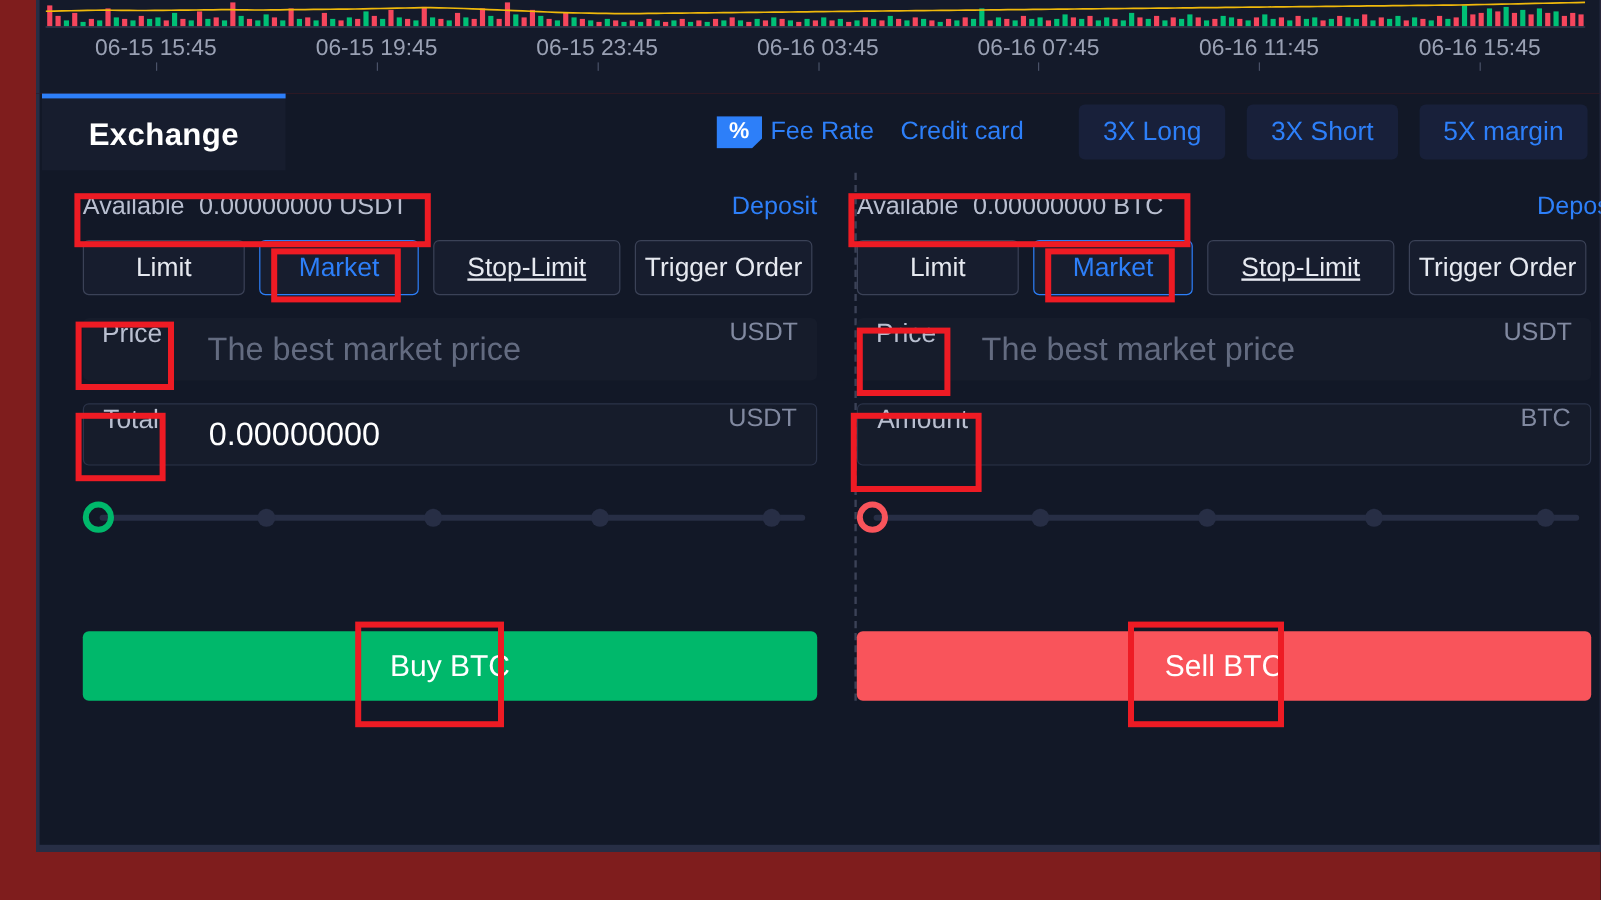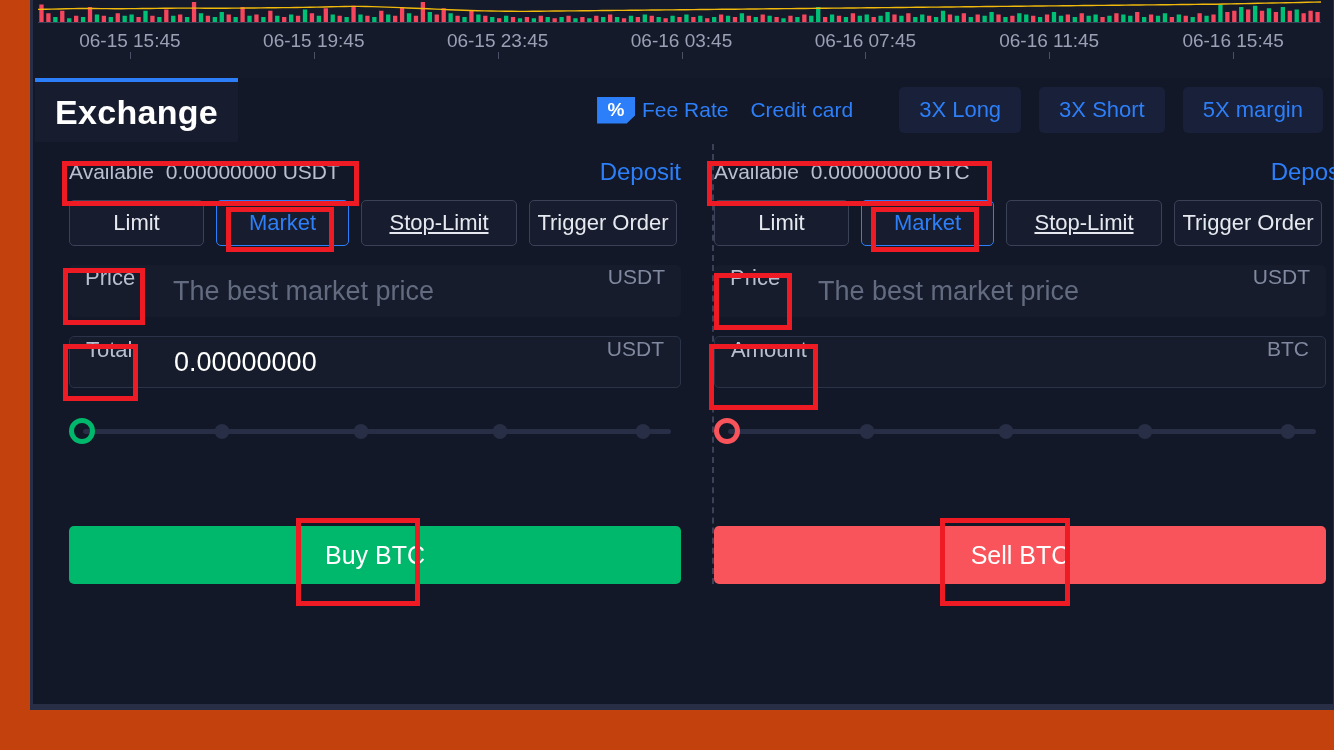--- a/index.html
+++ b/index.html
@@ -9,21 +9,21 @@
     height: 750px;
     background: #0e1320;
     font-family: "Liberation Sans", sans-serif;
     overflow: hidden;
   }
 
   #app {
     position: relative;
     width: 1334px;
     height: 750px;
-    background: #c2410c;
+    background: #7f1d1d;
   }
 
   
   .chart-strip {
     position: absolute;
     left: 30px; top: 0; width: 1304px; height: 78px;
     background: #141a2a;
     border-left: 3px solid #272e45;
     border-right: 1px solid #272e45;
     overflow: hidden;
@@ -71,21 +71,21 @@
   }
   .tab-exchange {
     position: absolute;
     left: 2px; top: 0; width: 203px; height: 64px;
     background: #171d2e;
     border-top: 4px solid #2d7ff9;
     display: flex; align-items: center; justify-content: center;
   }
   .tab-exchange-label {
     color: #ffffff;
-    font-size: 34px;
+    font-size: 26px;
     font-weight: bold;
     letter-spacing: .3px;
   }
 
   .header-actions {
     position: absolute;
     right: 10px; top: 0; height: 64px;
     display: flex; align-items: center; gap: 0;
   }
   .fee-rate {
@@ -148,21 +148,21 @@
   }
   .avail-text {
     color: #b9bfd0;
     font-size: 21px;
     white-space: nowrap;
   }
   .deposit-link {
     position: absolute; right: 0; top: 50%;
     transform: translateY(-50%);
     color: #2d7ff9;
-    font-size: 24px;
+    font-size: 21px;
   }
   .col-sell .deposit-link { right: -26px; }
 
   
   .type-tabs {
     display: flex;
     gap: 0;
     margin-top: 6px;
     height: 46px;
   }

